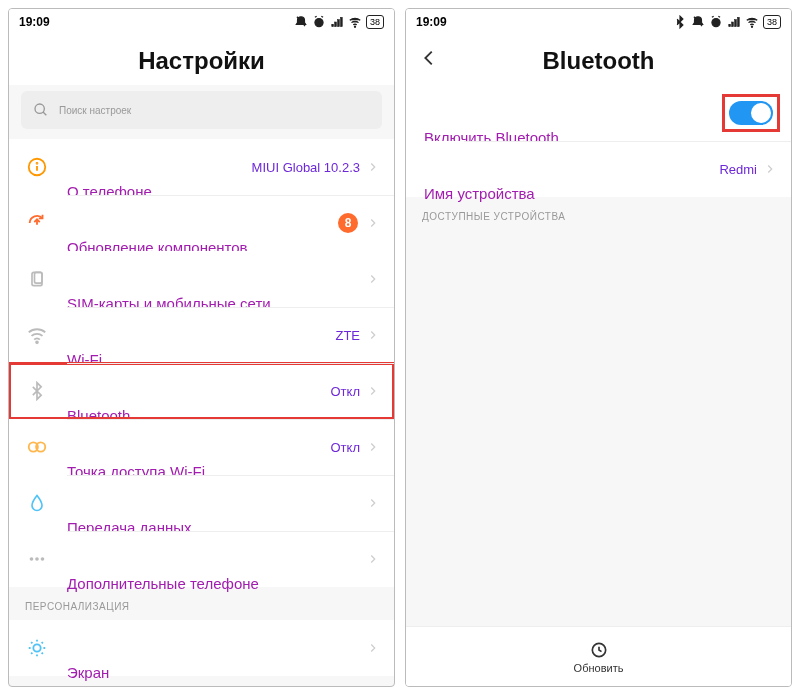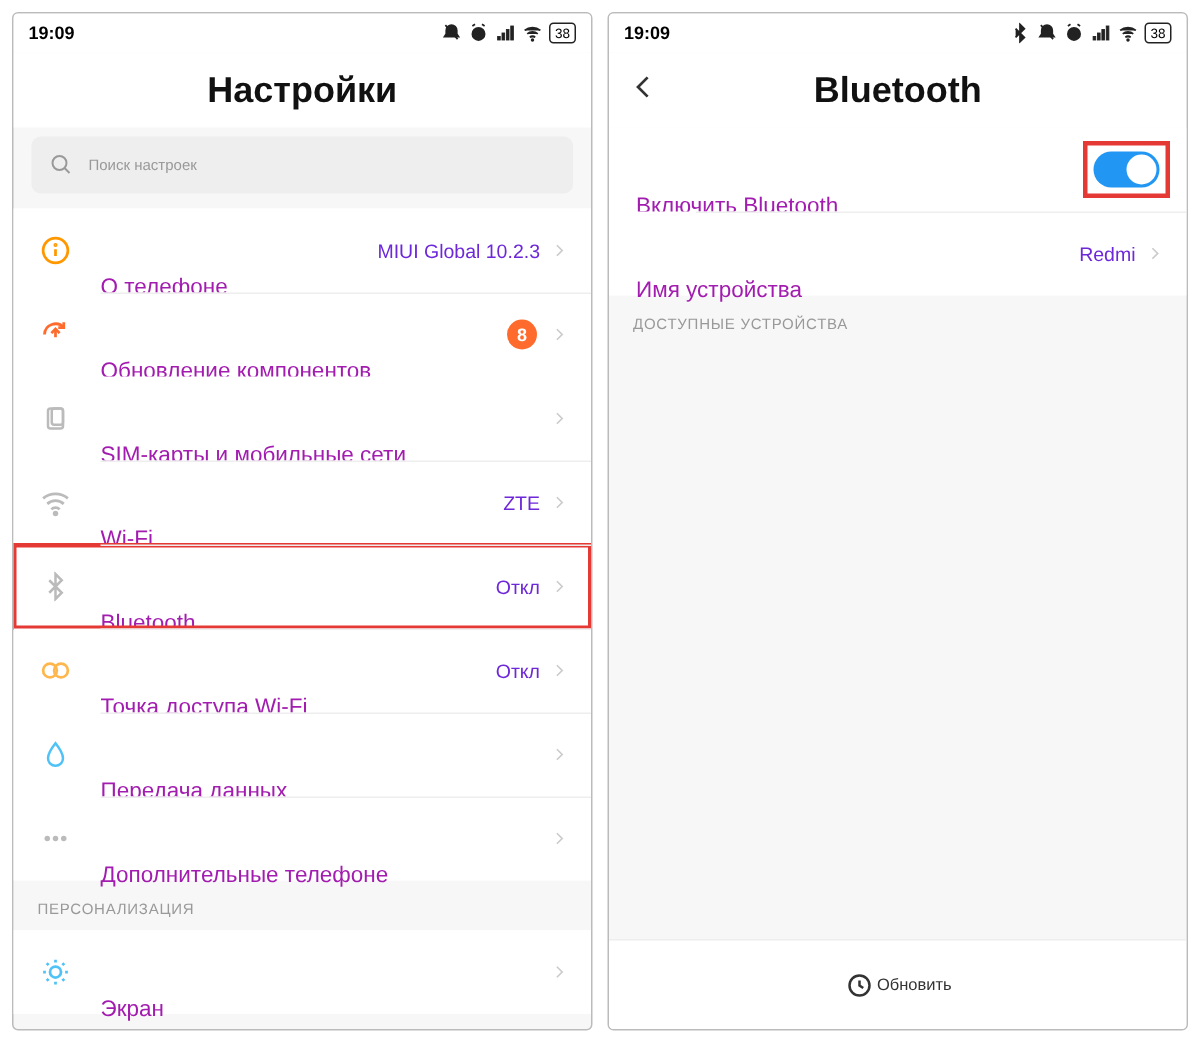--- a/index.html
+++ b/index.html
@@ -166,21 +166,21 @@
     width:20px;height:20px;
     background:#fff;
     border-radius:50%;
   }
   .spacer { flex:1; background:#f7f7f7; }
   .footer-btn {
     height:60px;
     background:#fff;
     border-top:1px solid #eee;
     display:flex;
-    flex-direction:row;
+    flex-direction:column;
     align-items:center;
     justify-content:center;
     gap:2px;
     font-size:11px;
     color:#333;
   }
   .footer-btn svg { width:20px; height:20px; stroke:#333; fill:none; stroke-width:2; }
 </style>
 </head>
 <body>

